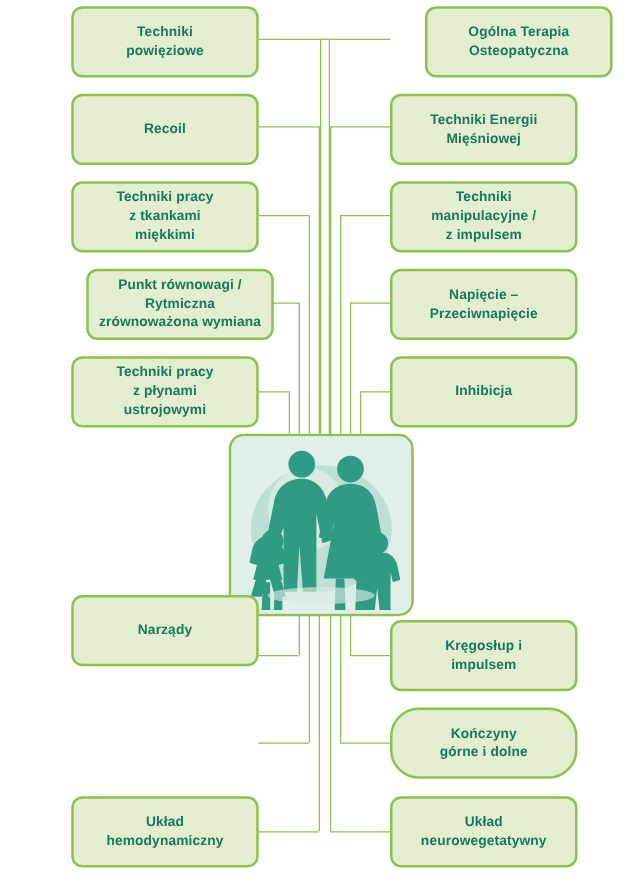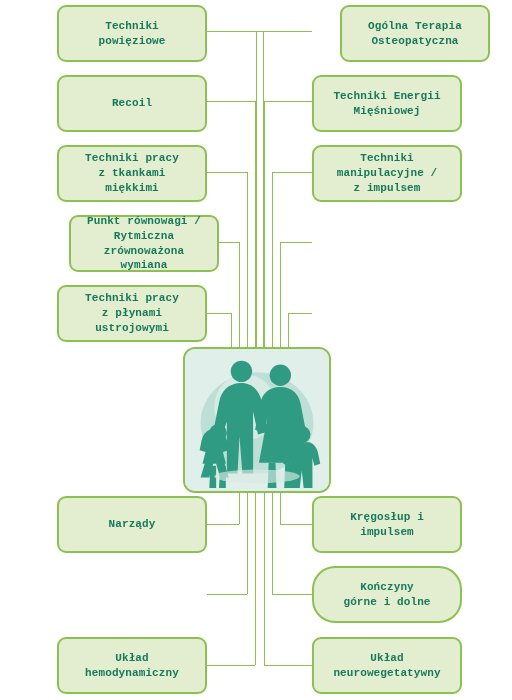--- a/index.html
+++ b/index.html
@@ -24,21 +24,21 @@
     border-radius:9px;
     display:flex;align-items:center;justify-content:center;
     text-align:center;
     color:#16795A;
     font-size:11px;
     font-weight:bold;
     line-height:1.35;
     padding:2px 6px;
     letter-spacing:0.1px;
   }
-  .node span{display:block;white-space:pre-line;font-family:Liberation Mono, monospace;}
+  .node span{display:block;white-space:pre-line;}
 
   .left{left:57px;}
   .right{left:312px;}
 
   #center-card{
     position:absolute;
     left:183px;top:347px;
     width:148px;height:146px;
     box-sizing:border-box;
     background:#E1EFEA;
@@ -130,20 +130,27 @@
   </div>
   <div class="node right" style="top:75px;align-items:center;">
     <span>Techniki Energii
 Mięśniowej</span>
   </div>
   <div class="node right" style="top:145px;">
     <span>Techniki
 manipulacyjne /
 z impulsem</span>
   </div>
+  <div class="node right" style="top:215px;">
+    <span>Napięcie –
+Przeciwnapięcie</span>
+  </div>
+  <div class="node right" style="top:285px;">
+    <span>Inhibicja</span>
+  </div>
 
   <div id="center-card">
     <svg viewBox="0 0 148 146" xmlns="http://www.w3.org/2000/svg">
       <rect x="0" y="0" width="148" height="146" fill="#E1EFEA"></rect>
       <ellipse cx="74" cy="76" rx="58" ry="52" fill="#BEDFD6"></ellipse>
       <ellipse cx="62" cy="60" rx="32" ry="34" fill="#D7EAE4"></ellipse>
 
       <g fill="#2E9B82">
 
         <circle cx="58" cy="23" r="11"></circle>
@@ -167,21 +174,21 @@
       </g>
 
       <g stroke="#2E9B82" stroke-width="7" fill="none" stroke-linecap="round">
         <path d="M36 84 C 40 72 44 62 50 55"></path>
         <path d="M118 86 C 114 74 112 64 106 56"></path>
       </g>
       <ellipse cx="74" cy="131" rx="44" ry="7" fill="#D7EAE4" opacity="0.65"></ellipse>
     </svg>
   </div>
 
-  <div class="node left" style="top:496px;">
+  <div class="node left" style="top:476px;">
     <span>Narządy</span>
   </div>
   <div class="node left" style="top:637px;">
     <span>Układ
 hemodynamiczny</span>
   </div>
 
   <div class="node right" style="top:496px;">
     <span>Kręgosłup i
 impulsem</span>

